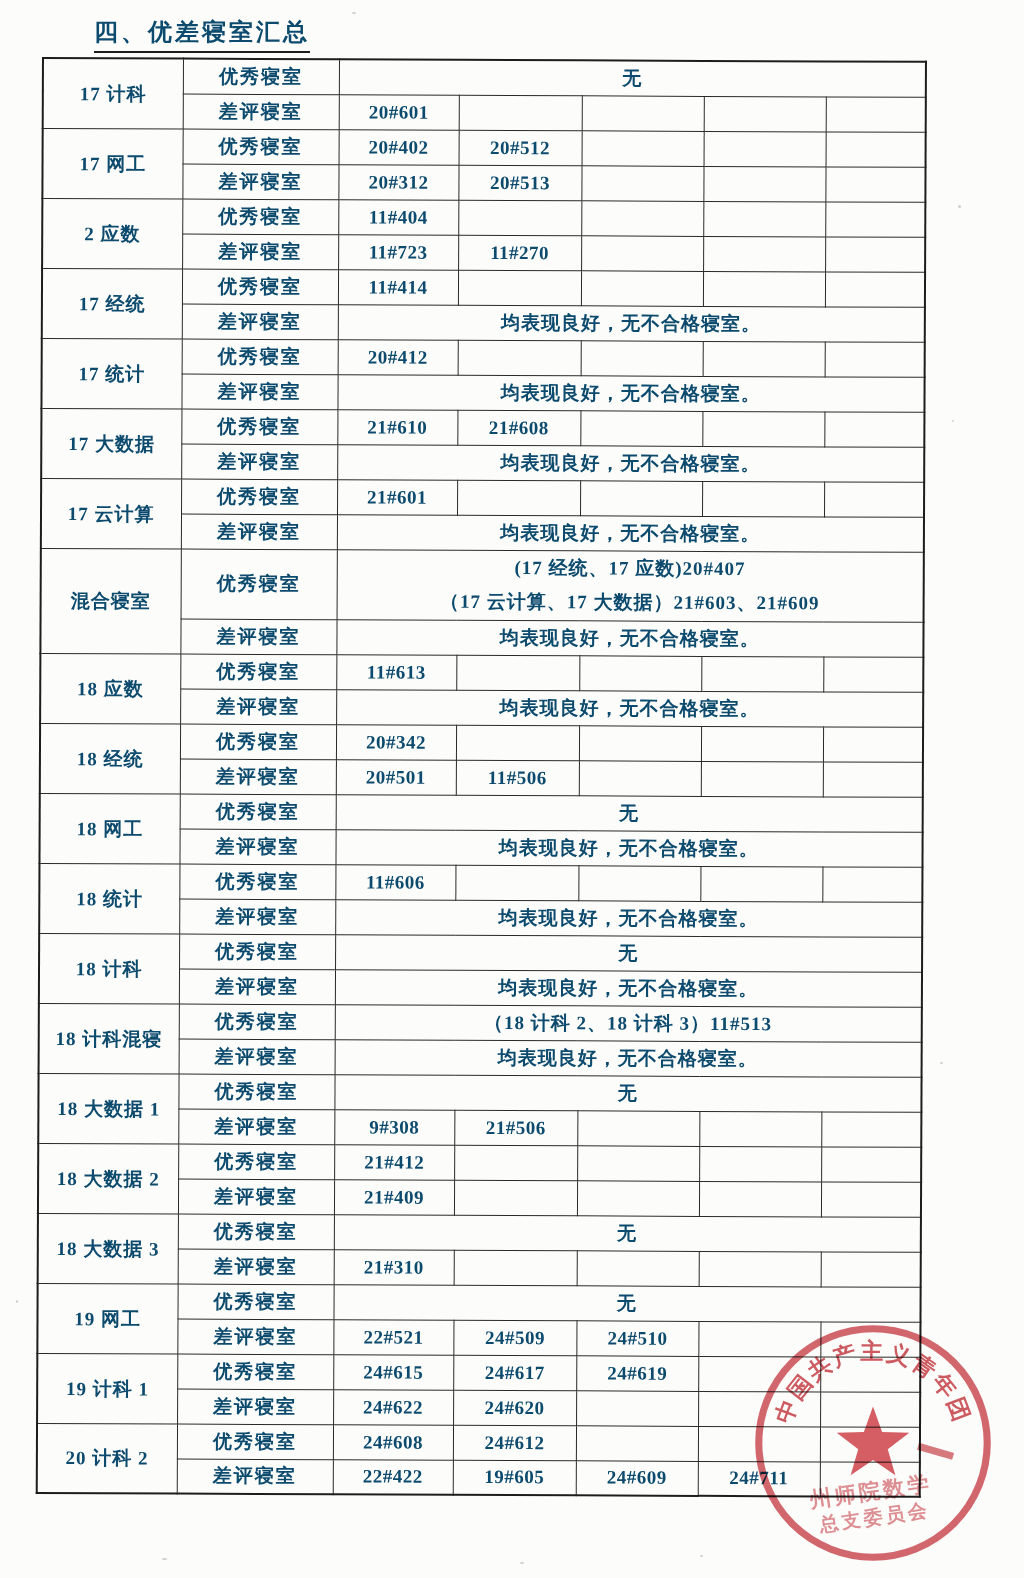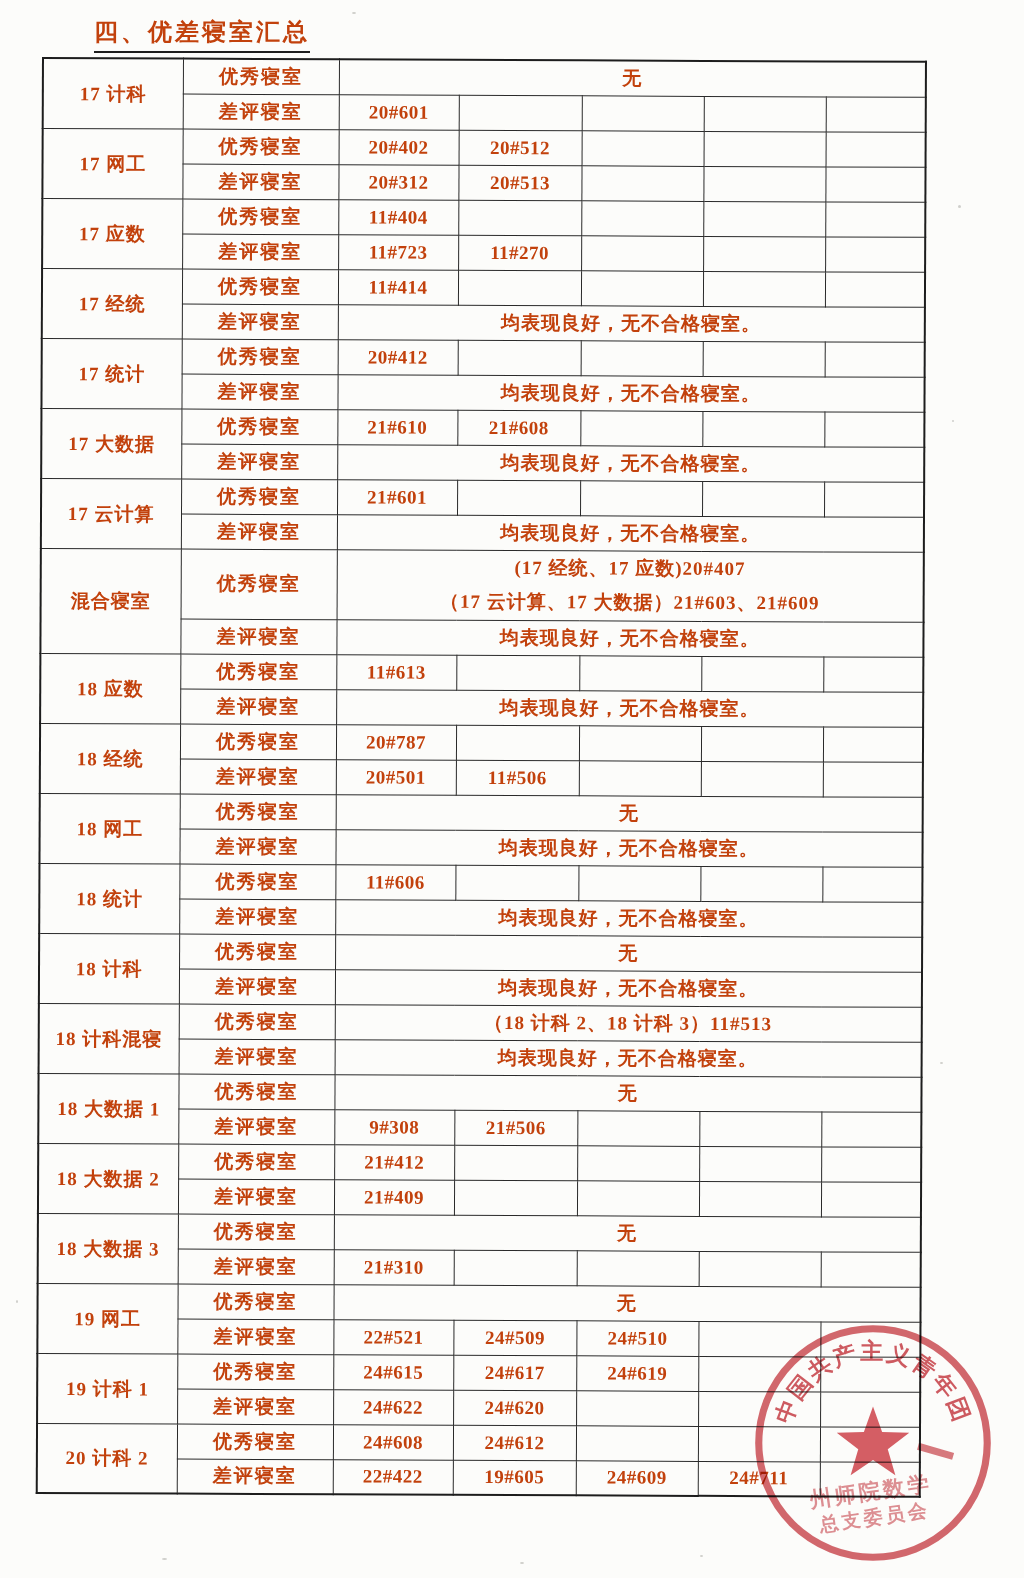--- a/index.html
+++ b/index.html
@@ -1,18 +1,18 @@
 <!DOCTYPE html>
 <html><head>
 <meta charset="utf-8">
 <style>
   html,body{margin:0;padding:0;background:#e8e8e4;}
   .page{
     position:relative;width:1024px;height:1578px;margin:0 auto;
-    background:#fcfcfa;overflow:hidden;color:#c2410c;
+    background:#fcfcfa;overflow:hidden;color:#0c4a6e;
     font-family:"Liberation Serif","DejaVu Serif",serif;
   }
   .doc-title{
     position:absolute;left:94px;top:16px;margin:0;
     font-size:24px;font-weight:bold;letter-spacing:3px;
     border-bottom:2.4px solid #1e1e1e;padding-bottom:3px;
   }
   table.dorm-table{
     position:absolute;left:42px;top:57px;width:883px;
     border-collapse:collapse;table-layout:fixed;
@@ -94,21 +94,21 @@
         <tr>
           <td class="label-cell">差评寝室</td>
           <td class="num-cell">20#312</td>
           <td class="num-cell">20#513</td>
           <td class="num-cell"></td>
           <td class="num-cell"></td>
           <td class="num-cell"></td>
         </tr>
         <tr>
           <td class="class-cell" rowspan="2">
-            <div class="class-inner">17 应数</div>
+            <div class="class-inner">2 应数</div>
           </td>
           <td class="label-cell">优秀寝室</td>
           <td class="num-cell">11#404</td>
           <td class="num-cell"></td>
           <td class="num-cell"></td>
           <td class="num-cell"></td>
           <td class="num-cell"></td>
         </tr>
         <tr>
           <td class="label-cell">差评寝室</td>
@@ -205,21 +205,21 @@
         </tr>
         <tr>
           <td class="label-cell">差评寝室</td>
           <td colspan="5" class="span-cell">均表现良好，无不合格寝室。</td>
         </tr>
         <tr>
           <td class="class-cell" rowspan="2">
             <div class="class-inner">18 经统</div>
           </td>
           <td class="label-cell">优秀寝室</td>
-          <td class="num-cell">20#787</td>
+          <td class="num-cell">20#342</td>
           <td class="num-cell"></td>
           <td class="num-cell"></td>
           <td class="num-cell"></td>
           <td class="num-cell"></td>
         </tr>
         <tr>
           <td class="label-cell">差评寝室</td>
           <td class="num-cell">20#501</td>
           <td class="num-cell">11#506</td>
           <td class="num-cell"></td>

